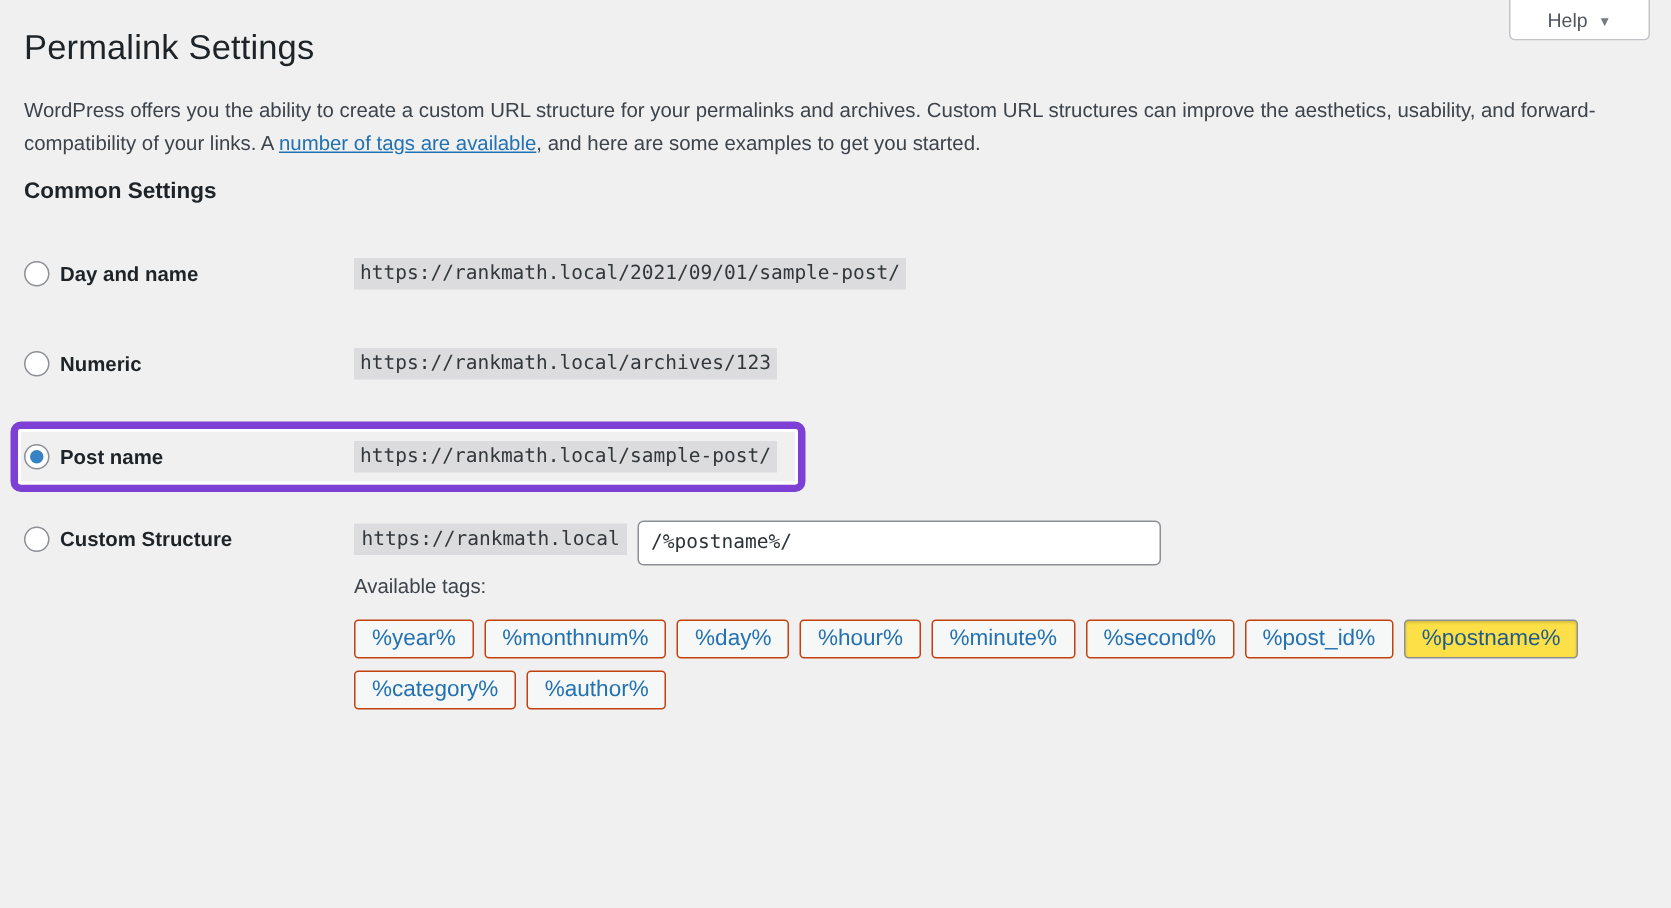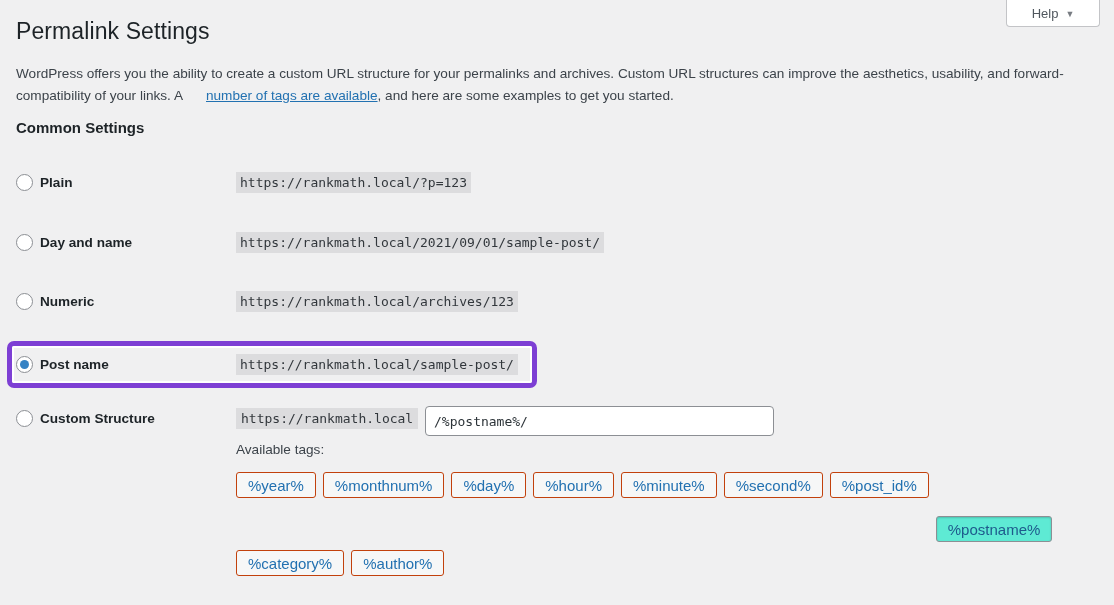--- a/index.html
+++ b/index.html
@@ -66,21 +66,20 @@
     top: 63px;
     width: 1062px;
     font-size: 13.6px;
     line-height: 1.62;
     color: #3c434a;
     margin: 0;
   }
   #intro-paragraph a {
     color: #2271b1;
     text-decoration: underline;
-    margin-left: 20px;
   }
 
   #common-settings-heading {
     position: absolute;
     left: 16px;
     top: 117px;
     font-size: 15px;
     font-weight: bold;
     color: #1d2327;
     margin: 0;
@@ -238,47 +237,41 @@
     border: 1px solid #c2410c;
     border-radius: 3px;
     color: #2271b1;
     font-size: 15px;
     font-family: "Liberation Sans", sans-serif;
     line-height: 1;
     cursor: pointer;
     white-space: nowrap;
   }
   .tag-btn.active {
-    background: #5eead4;
+    background: #fde047;
     border-color: #8c8f94;
     color: #1e5a8c;
     box-shadow: inset 0 1px 2px rgba(0,0,0,.18);
-    margin-top: 44px;
   }
 </style>
 </head>
 <body>
 
 <div id="help-tab-wrap">
   <span class="help-label">Help</span>
   <span class="caret">▼</span>
 </div>
 
 <h1 id="page-title">Permalink Settings</h1>
 
 <p id="intro-paragraph"><span>WordPress offers you the ability to create a custom URL structure for your permalinks and archives. Custom URL structures can improve the aesthetics, usability, and forward-compatibility of your links. A </span><a href="#">number of tags are available</a><span>, and here are some examples to get you started.</span></p>
 
 <h2 id="common-settings-heading">Common Settings</h2>
 
 <div id="options-area">
-    <div class="opt-row">
-      <span class="radio"></span>
-      <span class="opt-label">Plain</span>
-      <span class="opt-example">https://rankmath.local/?p=123</span>
-    </div>
     <div class="opt-row">
       <span class="radio"></span>
       <span class="opt-label">Day and name</span>
       <span class="opt-example">https://rankmath.local/2021/09/01/sample-post/</span>
     </div>
     <div class="opt-row">
       <span class="radio"></span>
       <span class="opt-label">Numeric</span>
       <span class="opt-example">https://rankmath.local/archives/123</span>
     </div>

